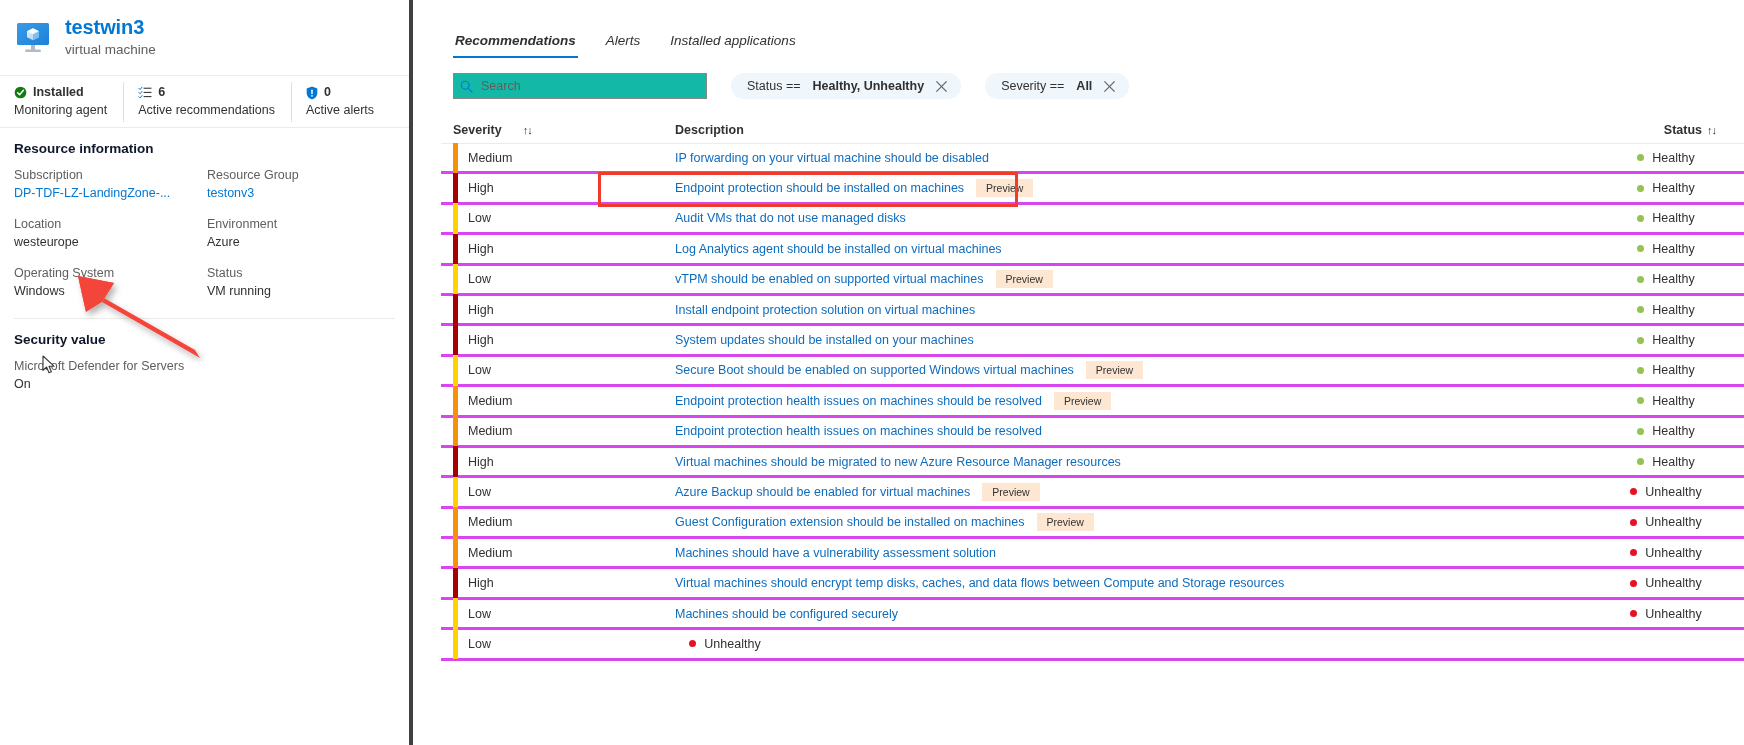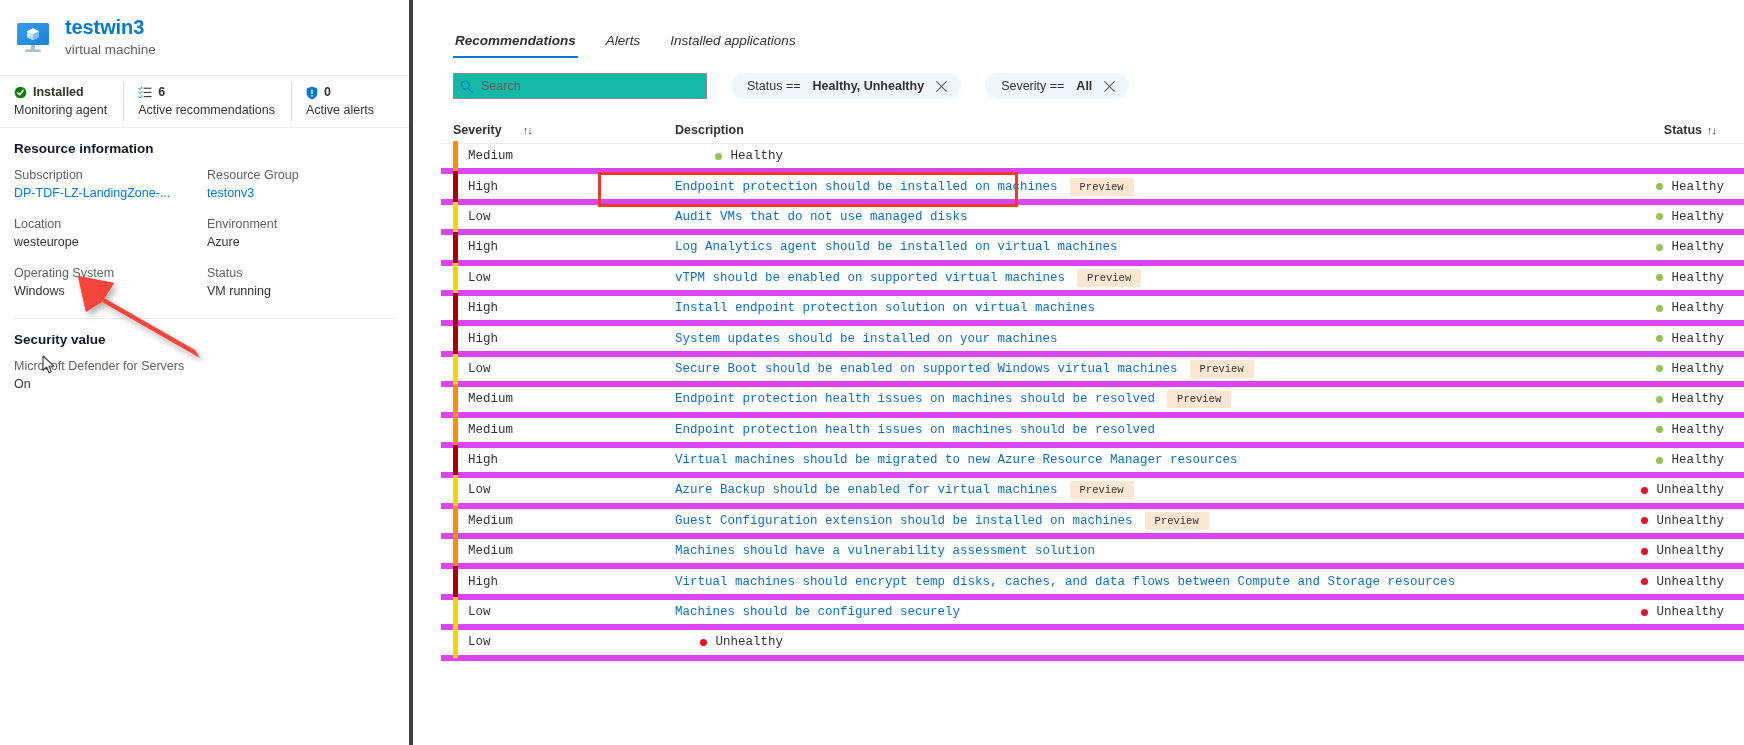--- a/index.html
+++ b/index.html
@@ -185,44 +185,43 @@
   .th-sev { width: 222px; display:flex; align-items:center; gap:21px; }
   .th-desc { flex: 1 1 auto; display:flex; align-items:center; }
   .th-status { width: 128px; display:flex; align-items:center; justify-content:flex-end; gap:5px; padding-right: 28px;}
   .sortglyph { font-size: 11px; color:#323130; letter-spacing:-1px;}
 
   .trow {
     display: flex;
     align-items: center;
     height: 30.4px;
     padding-left: 12px;
-    border-bottom: 6px solid #d946ef;
+    border-bottom: 3px solid #d946ef;
     position: relative;
-    font-family: Liberation Mono, monospace;
   }
   .sev-cell { width: 222px; display: flex; align-items: center; height:100%; }
   .sev-bar { width: 5px; height: 30.4px; flex:0 0 5px; }
   .sev-text { font-size: 12.5px; color: #323130; margin-left: 10px; }
   .desc-cell { flex: 1 1 auto; display: flex; align-items: center; }
   .desc-link {
     font-size: 12.5px; color: #0f6cbd; cursor: pointer;
     text-decoration: none;
   }
   .preview-badge {
     background: #fde7d3;
     color: #323130;
     font-size: 10.5px;
     padding: 3px 10px 3px 10px;
     margin-left: 12px;
     line-height: 12px;
     white-space: nowrap;
   }
   .status-cell {
-    width: 128px; display:flex; align-items:center; justify-content:flex-end;
-    padding-right: 20px; gap: 8px;
+    width: 128px; display:flex; align-items:center; justify-content:center;
+    padding-right: 28px; gap: 8px;
   }
   .status-dot { width: 7px; height: 7px; border-radius: 50%; flex:0 0 7px; }
   .status-text { font-size: 12.5px; color: #323130; }
 
   
   .red-box {
     position: absolute;
     border: 3px solid #ef3b2d;
     pointer-events: none;
     z-index: 5;
@@ -421,20 +420,23 @@
           <span>Status</span>
           <span class="sortglyph">↑↓</span>
         </div>
       </div>
       <div id="tbody">
           <div class="trow">
             <div class="sev-cell">
               <div class="sev-bar" style="background: rgb(247, 145, 10);"></div>
               <span class="sev-text">Medium</span>
             </div>
+            <div class="desc-cell">
+              <a class="desc-link">IP forwarding on your virtual machine should be disabled</a>
+            </div>
             <div class="status-cell">
               <span class="status-dot" style="background: rgb(146, 195, 83);"></span>
               <span class="status-text">Healthy</span>
             </div>
           </div>
           <div class="trow">
             <div class="sev-cell">
               <div class="sev-bar" style="background: rgb(168, 0, 0);"></div>
               <span class="sev-text">High</span>
             </div>

